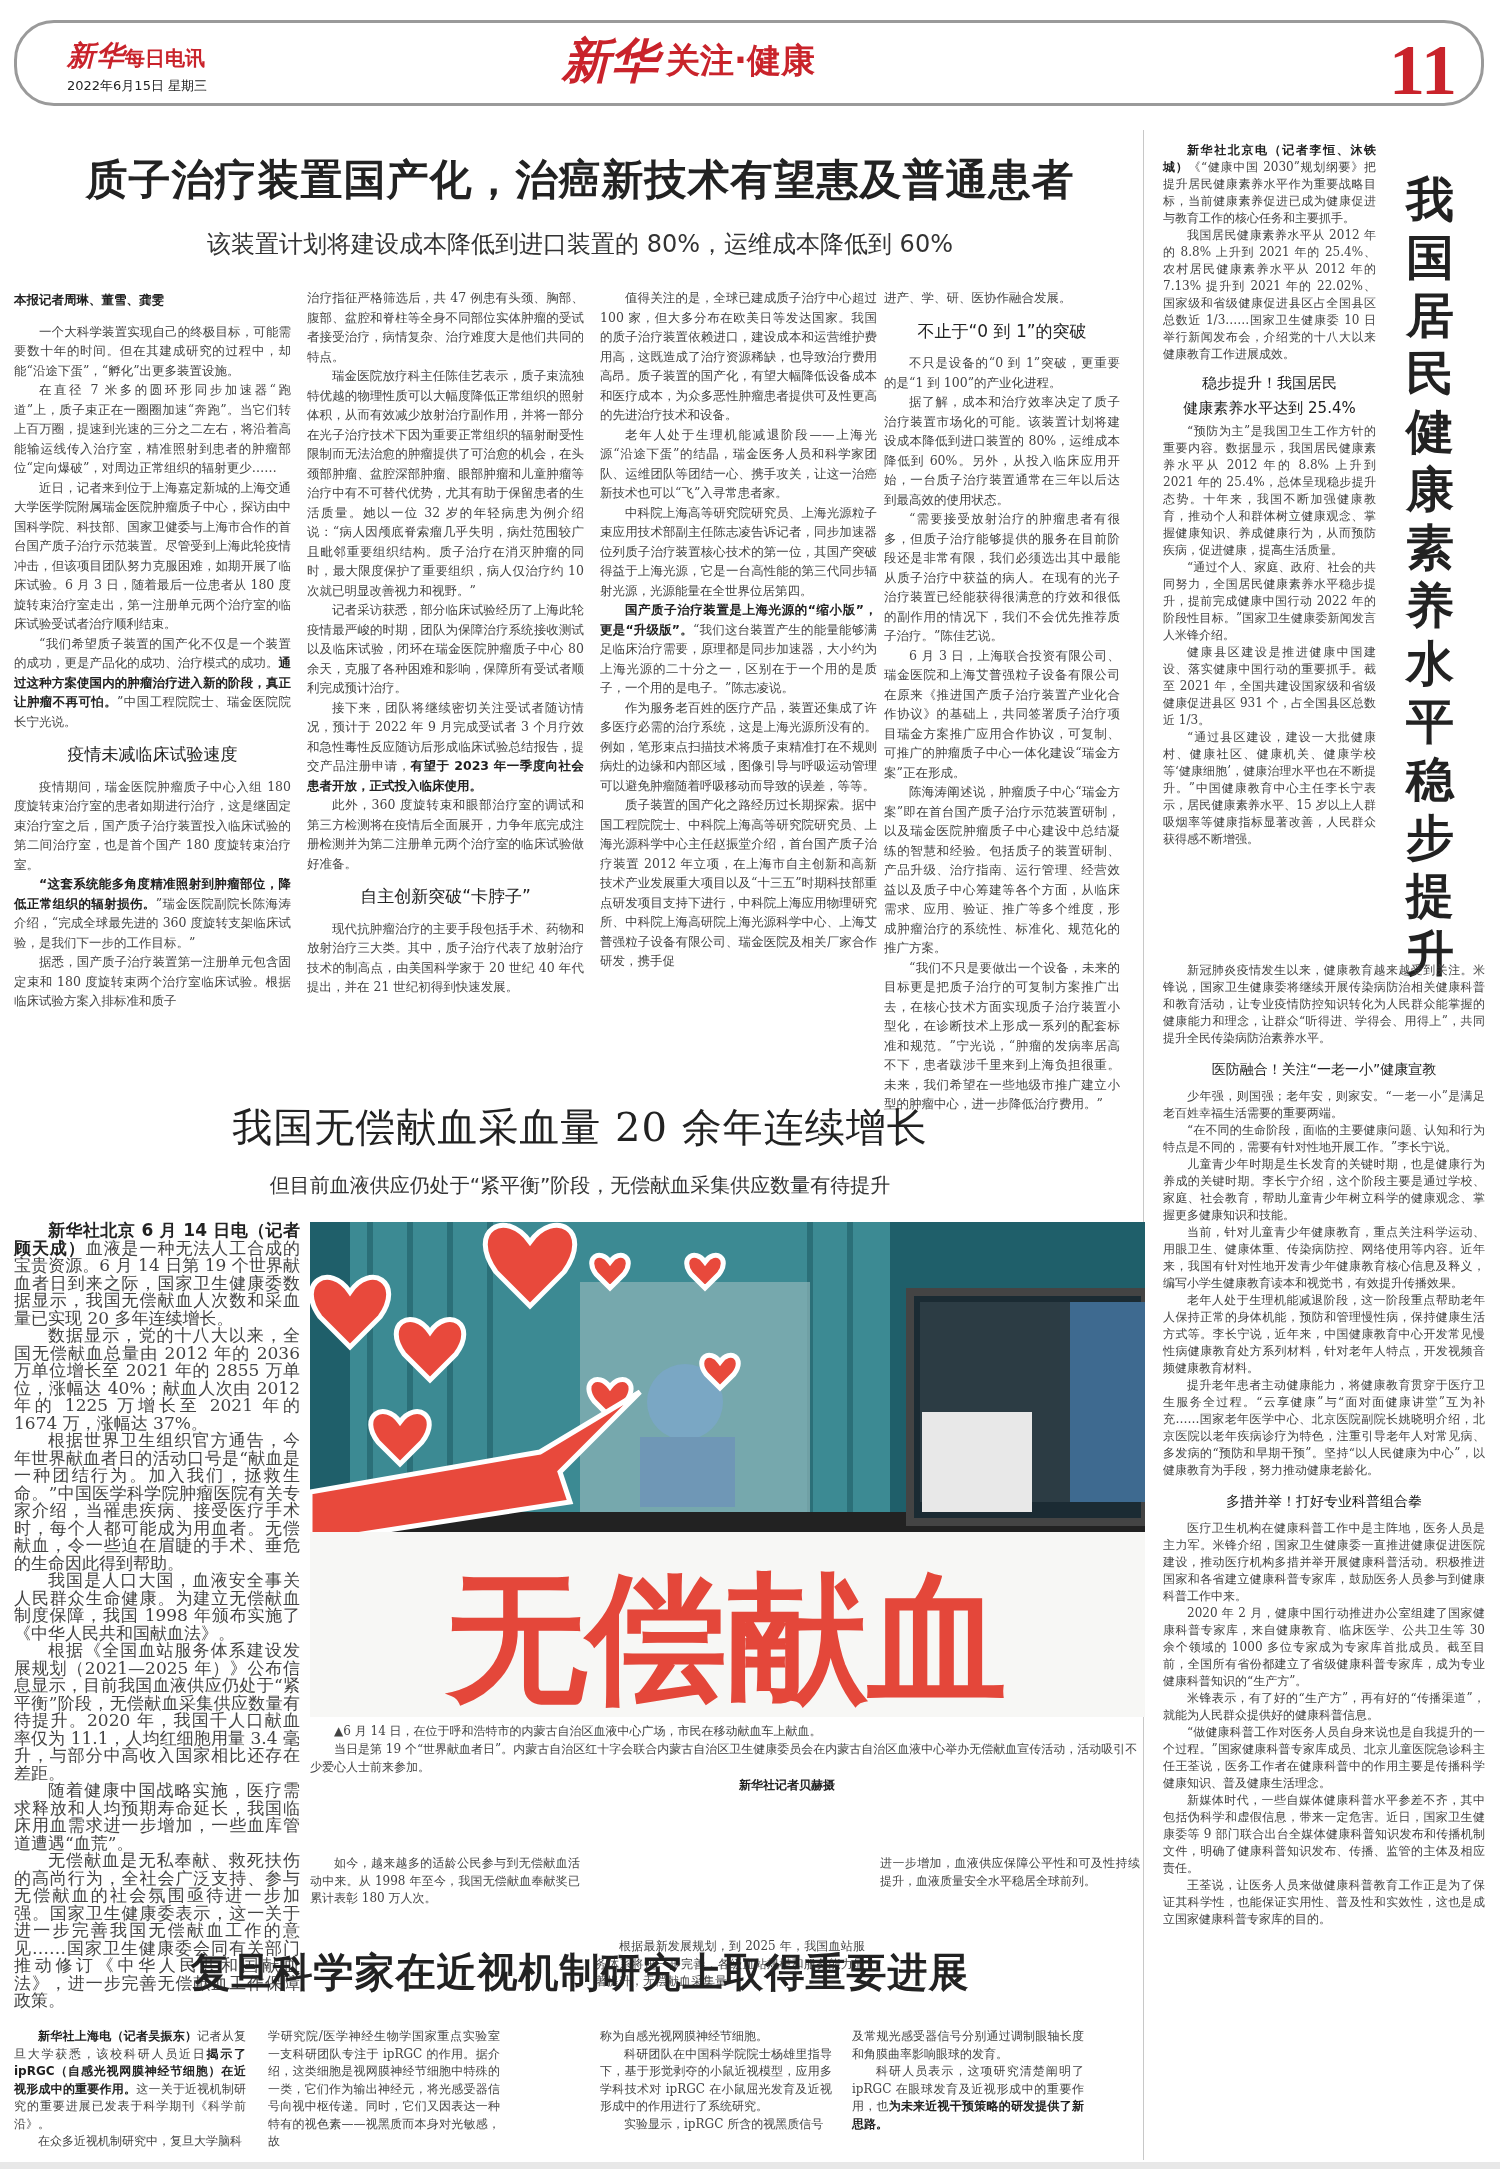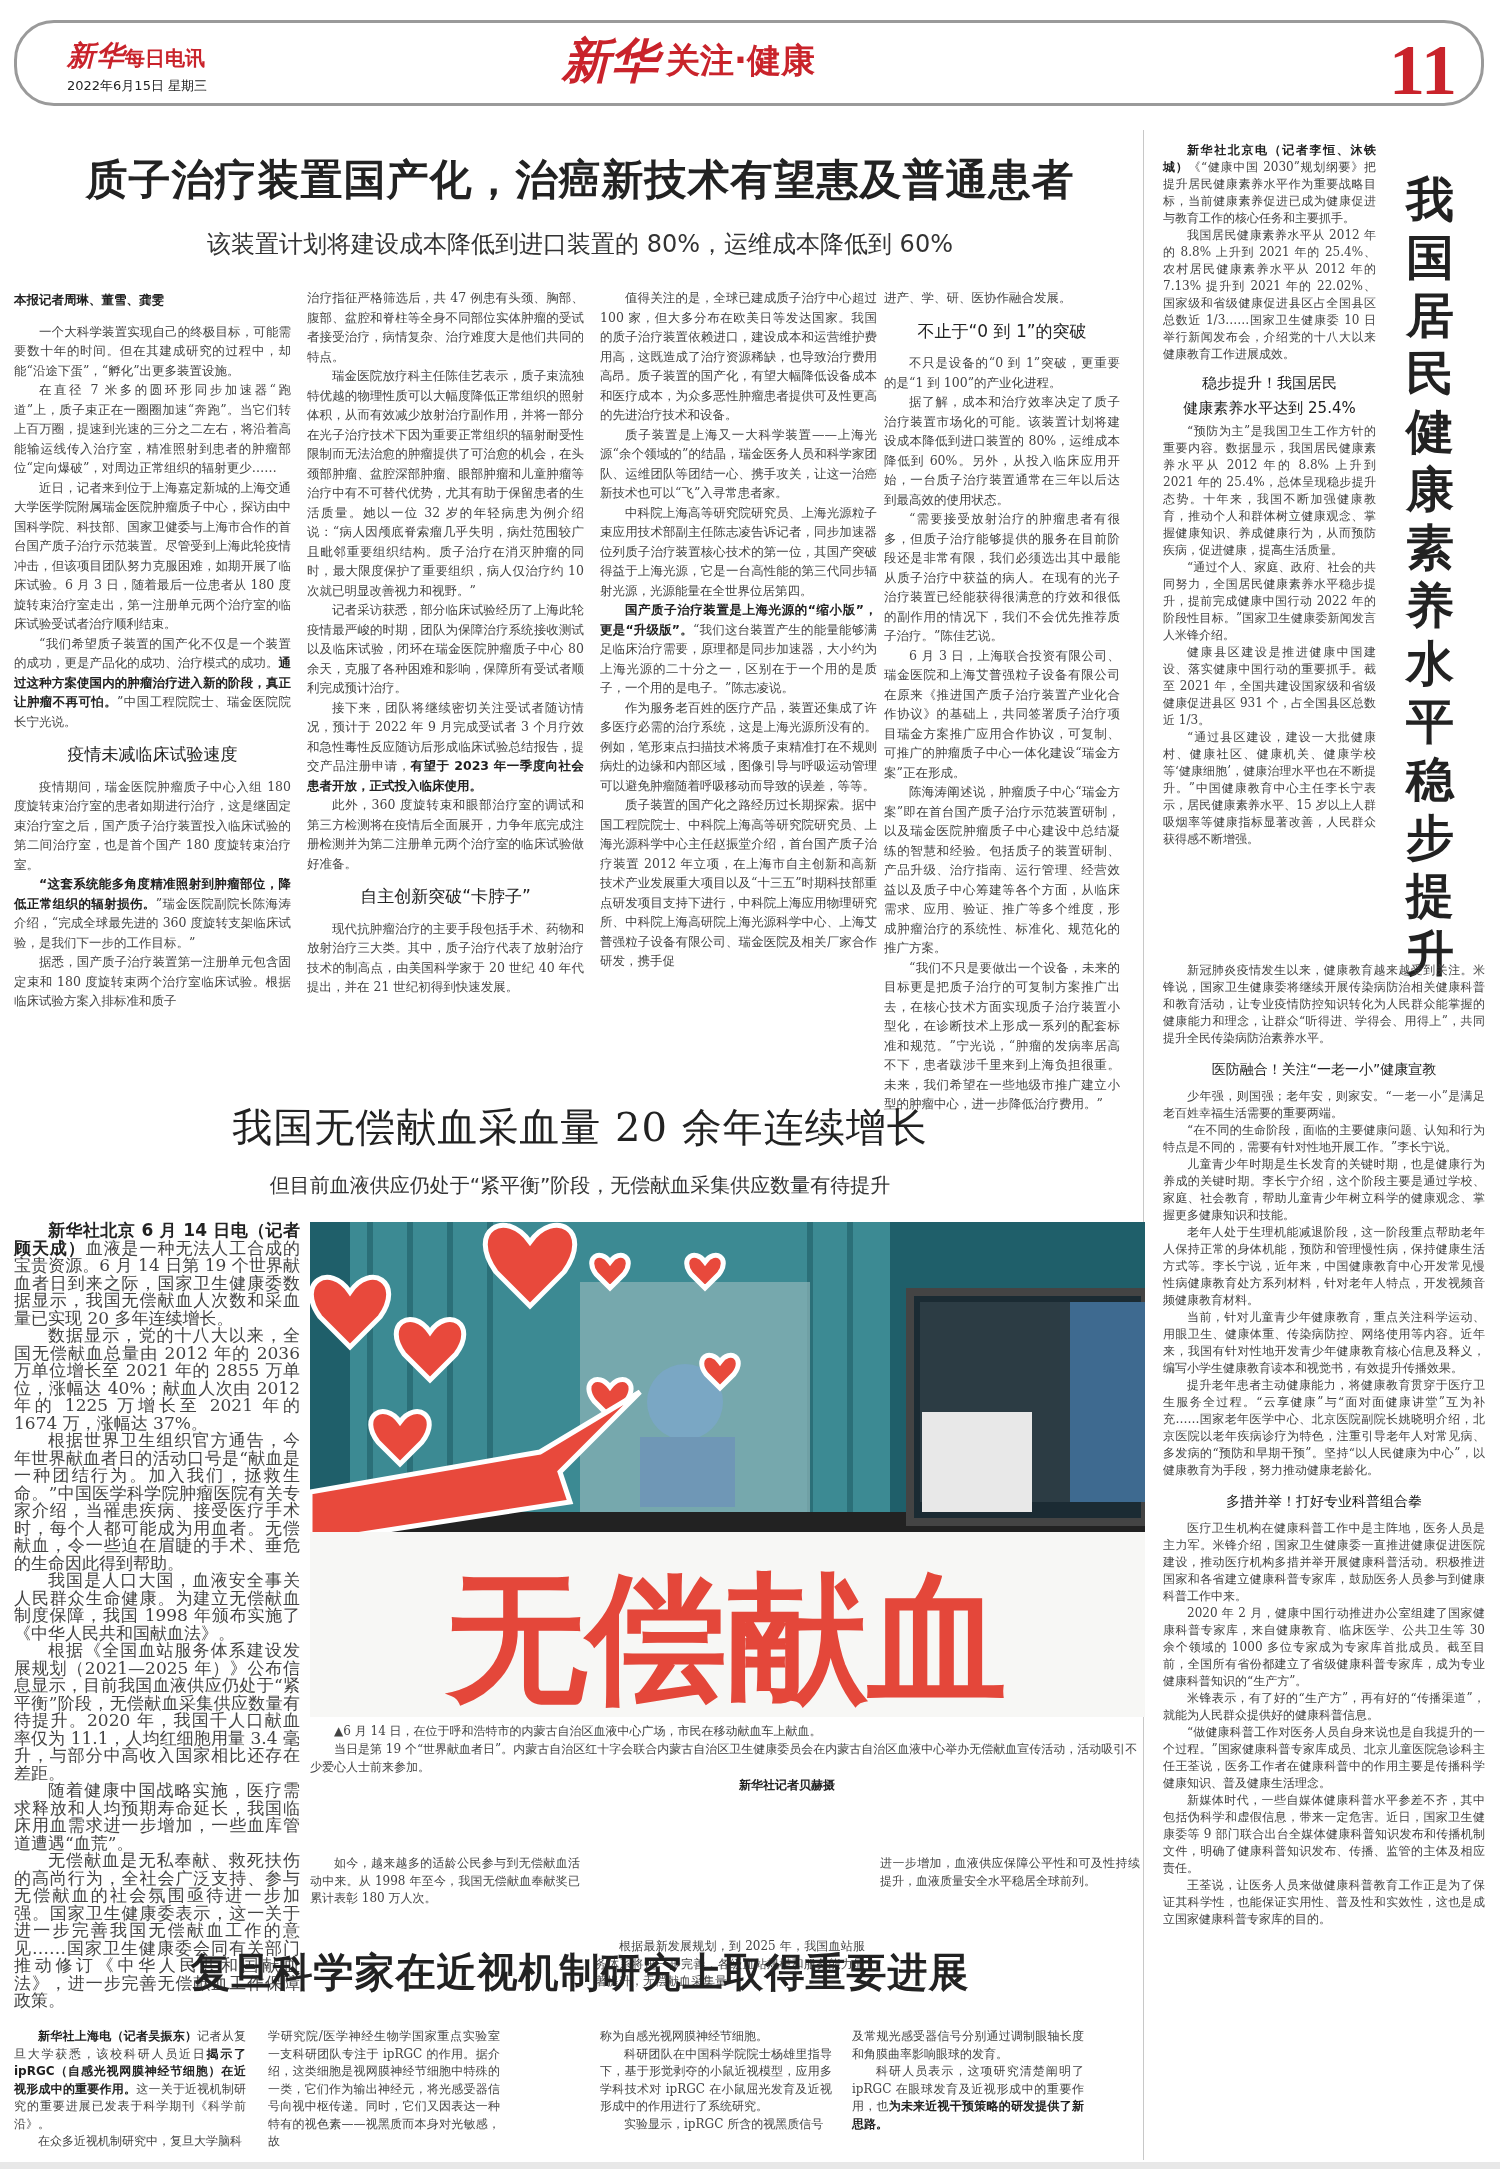--- a/index.html
+++ b/index.html
@@ -62,21 +62,21 @@
   <p>瑞金医院放疗科主任陈佳艺表示，质子束流独特优越的物理性质可以大幅度降低正常组织的照射体积，从而有效减少放射治疗副作用，并将一部分在光子治疗技术下因为重要正常组织的辐射耐受性限制而无法治愈的肿瘤提供了可治愈的机会，在头颈部肿瘤、盆腔深部肿瘤、眼部肿瘤和儿童肿瘤等治疗中有不可替代优势，尤其有助于保留患者的生活质量。她以一位 32 岁的年轻病患为例介绍说：“病人因颅底脊索瘤几乎失明，病灶范围较广且毗邻重要组织结构。质子治疗在消灭肿瘤的同时，最大限度保护了重要组织，病人仅治疗约 10 次就已明显改善视力和视野。”</p>
   <p>记者采访获悉，部分临床试验经历了上海此轮疫情最严峻的时期，团队为保障治疗系统接收测试以及临床试验，闭环在瑞金医院肿瘤质子中心 80 余天，克服了各种困难和影响，保障所有受试者顺利完成预计治疗。</p>
   <p><span>接下来，团队将继续密切关注受试者随访情况，预计于 2022 年 9 月完成受试者 3 个月疗效和急性毒性反应随访后形成临床试验总结报告，提交产品注册申请，</span><span class="strong">有望于 2023 年一季度向社会患者开放，正式投入临床使用。</span></p>
   <p>此外，360 度旋转束和眼部治疗室的调试和第三方检测将在疫情后全面展开，力争年底完成注册检测并为第二注册单元两个治疗室的临床试验做好准备。</p>
   <div class="subtitle">自主创新突破“卡脖子”</div>
   <p>现代抗肿瘤治疗的主要手段包括手术、药物和放射治疗三大类。其中，质子治疗代表了放射治疗技术的制高点，由美国科学家于 20 世纪 40 年代提出，并在 21 世纪初得到快速发展。</p>
 </div>
 
 <div class="col" style="left:600px; top:288px; width:277px;">
   <p>值得关注的是，全球已建成质子治疗中心超过 100 家，但大多分布在欧美日等发达国家。我国的质子治疗装置依赖进口，建设成本和运营维护费用高，这既造成了治疗资源稀缺，也导致治疗费用高昂。质子装置的国产化，有望大幅降低设备成本和医疗成本，为众多恶性肿瘤患者提供可及性更高的先进治疗技术和设备。</p>
-  <p>质子装置是上海又一大科学装置——上海光源“余个领域的”的结晶，瑞金医务人员和科学家团队、运维团队等团结一心、携手攻关，让这一治癌新技术也可以“飞”入寻常患者家。</p>
+  <p>老年人处于生理机能减退阶段——上海光源“沿途下蛋”的结晶，瑞金医务人员和科学家团队、运维团队等团结一心、携手攻关，让这一治癌新技术也可以“飞”入寻常患者家。</p>
   <p>中科院上海高等研究院研究员、上海光源粒子束应用技术部副主任陈志凌告诉记者，同步加速器位列质子治疗装置核心技术的第一位，其国产突破得益于上海光源，它是一台高性能的第三代同步辐射光源，光源能量在全世界位居第四。</p>
   <p><span class="strong">国产质子治疗装置是上海光源的“缩小版”，更是“升级版”。</span><span>“我们这台装置产生的能量能够满足临床治疗需要，原理都是同步加速器，大小约为上海光源的二十分之一，区别在于一个用的是质子，一个用的是电子。”陈志凌说。</span></p>
   <p>作为服务老百姓的医疗产品，装置还集成了许多医疗必需的治疗系统，这是上海光源所没有的。例如，笔形束点扫描技术将质子束精准打在不规则病灶的边缘和内部区域，图像引导与呼吸运动管理可以避免肿瘤随着呼吸移动而导致的误差，等等。</p>
   <p>质子装置的国产化之路经历过长期探索。据中国工程院院士、中科院上海高等研究院研究员、上海光源科学中心主任赵振堂介绍，首台国产质子治疗装置 2012 年立项，在上海市自主创新和高新技术产业发展重大项目以及“十三五”时期科技部重点研发项目支持下进行，中科院上海应用物理研究所、中科院上海高研院上海光源科学中心、上海艾普强粒子设备有限公司、瑞金医院及相关厂家合作研发，携手促</p>
 </div>
 
 <div class="col" style="left:884px; top:288px; width:236px;">
   <p style="text-indent:0;">进产、学、研、医协作融合发展。</p>
   <div class="subtitle">不止于“0 到 1”的突破</div>
   <p>不只是设备的“0 到 1”突破，更重要的是“1 到 100”的产业化进程。</p>
@@ -118,22 +118,22 @@
   <p>健康县区建设是推进健康中国建设、落实健康中国行动的重要抓手。截至 2021 年，全国共建设国家级和省级健康促进县区 931 个，占全国县区总数近 1/3。</p>
   <p>“通过县区建设，建设一大批健康村、健康社区、健康机关、健康学校等‘健康细胞’，健康治理水平也在不断提升。”中国健康教育中心主任李长宁表示，居民健康素养水平、15 岁以上人群吸烟率等健康指标显著改善，人民群众获得感不断增强。</p>
 </div>
 
 <div class="col" style="left:1163px; top:962px; width:322px; font-size:12px; line-height:17px;">
   <p>新冠肺炎疫情发生以来，健康教育越来越受到关注。米锋说，国家卫生健康委将继续开展传染病防治相关健康科普和教育活动，让专业疫情防控知识转化为人民群众能掌握的健康能力和理念，让群众“听得进、学得会、用得上”，共同提升全民传染病防治素养水平。</p>
   <div class="subtitle" style="font-size:14px; margin:14px 0 10px;">医防融合！关注“一老一小”健康宣教</div>
   <p>少年强，则国强；老年安，则家安。“一老一小”是满足老百姓幸福生活需要的重要两端。</p>
   <p>“在不同的生命阶段，面临的主要健康问题、认知和行为特点是不同的，需要有针对性地开展工作。”李长宁说。</p>
   <p>儿童青少年时期是生长发育的关键时期，也是健康行为养成的关键时期。李长宁介绍，这个阶段主要是通过学校、家庭、社会教育，帮助儿童青少年树立科学的健康观念、掌握更多健康知识和技能。</p>
+  <p>当前，针对儿童青少年健康教育，重点关注科学运动、用眼卫生、健康体重、传染病防控、网络使用等内容。近年来，我国有针对性地开发青少年健康教育核心信息及释义，编写小学生健康教育读本和视觉书，有效提升传播效果。</p>
   <p>老年人处于生理机能减退阶段，这一阶段重点帮助老年人保持正常的身体机能，预防和管理慢性病，保持健康生活方式等。李长宁说，近年来，中国健康教育中心开发常见慢性病健康教育处方系列材料，针对老年人特点，开发视频音频健康教育材料。</p>
-  <p>当前，针对儿童青少年健康教育，重点关注科学运动、用眼卫生、健康体重、传染病防控、网络使用等内容。近年来，我国有针对性地开发青少年健康教育核心信息及释义，编写小学生健康教育读本和视觉书，有效提升传播效果。</p>
   <p>提升老年患者主动健康能力，将健康教育贯穿于医疗卫生服务全过程。“云享健康”与“面对面健康讲堂”互为补充……国家老年医学中心、北京医院副院长姚晓明介绍，北京医院以老年疾病诊疗为特色，注重引导老年人对常见病、多发病的“预防和早期干预”。坚持“以人民健康为中心”，以健康教育为手段，努力推动健康老龄化。</p>
   <div class="subtitle" style="font-size:14px; margin:14px 0 10px;">多措并举！打好专业科普组合拳</div>
   <p>医疗卫生机构在健康科普工作中是主阵地，医务人员是主力军。米锋介绍，国家卫生健康委一直推进健康促进医院建设，推动医疗机构多措并举开展健康科普活动。积极推进国家和各省建立健康科普专家库，鼓励医务人员参与到健康科普工作中来。</p>
   <p>2020 年 2 月，健康中国行动推进办公室组建了国家健康科普专家库，来自健康教育、临床医学、公共卫生等 30 余个领域的 1000 多位专家成为专家库首批成员。截至目前，全国所有省份都建立了省级健康科普专家库，成为专业健康科普知识的“生产方”。</p>
   <p>米锋表示，有了好的“生产方”，再有好的“传播渠道”，就能为人民群众提供好的健康科普信息。</p>
   <p>“做健康科普工作对医务人员自身来说也是自我提升的一个过程。”国家健康科普专家库成员、北京儿童医院急诊科主任王荃说，医务工作者在健康科普中的作用主要是传播科学健康知识、普及健康生活理念。</p>
   <p>新媒体时代，一些自媒体健康科普水平参差不齐，其中包括伪科学和虚假信息，带来一定危害。近日，国家卫生健康委等 9 部门联合出台全媒体健康科普知识发布和传播机制文件，明确了健康科普知识发布、传播、监管的主体及相应责任。</p>
   <p>王荃说，让医务人员来做健康科普教育工作正是为了保证其科学性，也能保证实用性、普及性和实效性，这也是成立国家健康科普专家库的目的。</p>
 </div>
 

